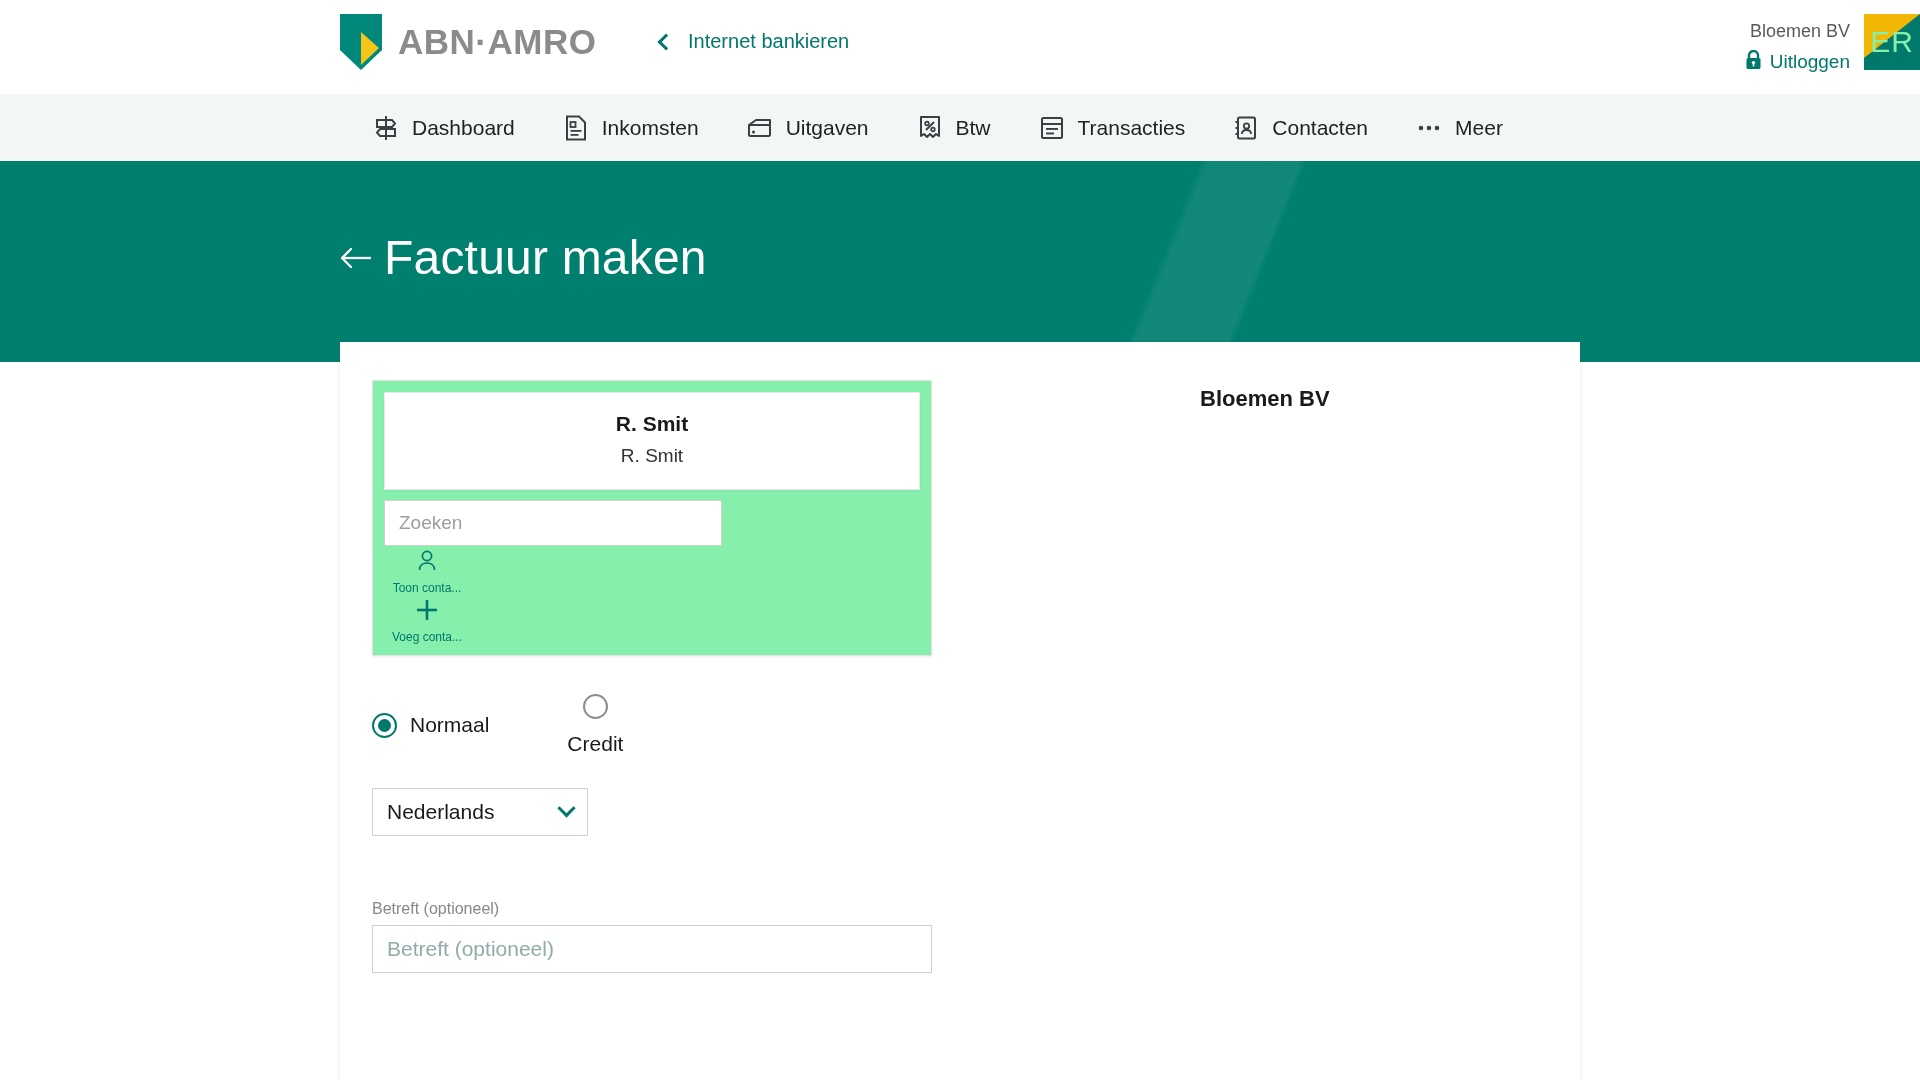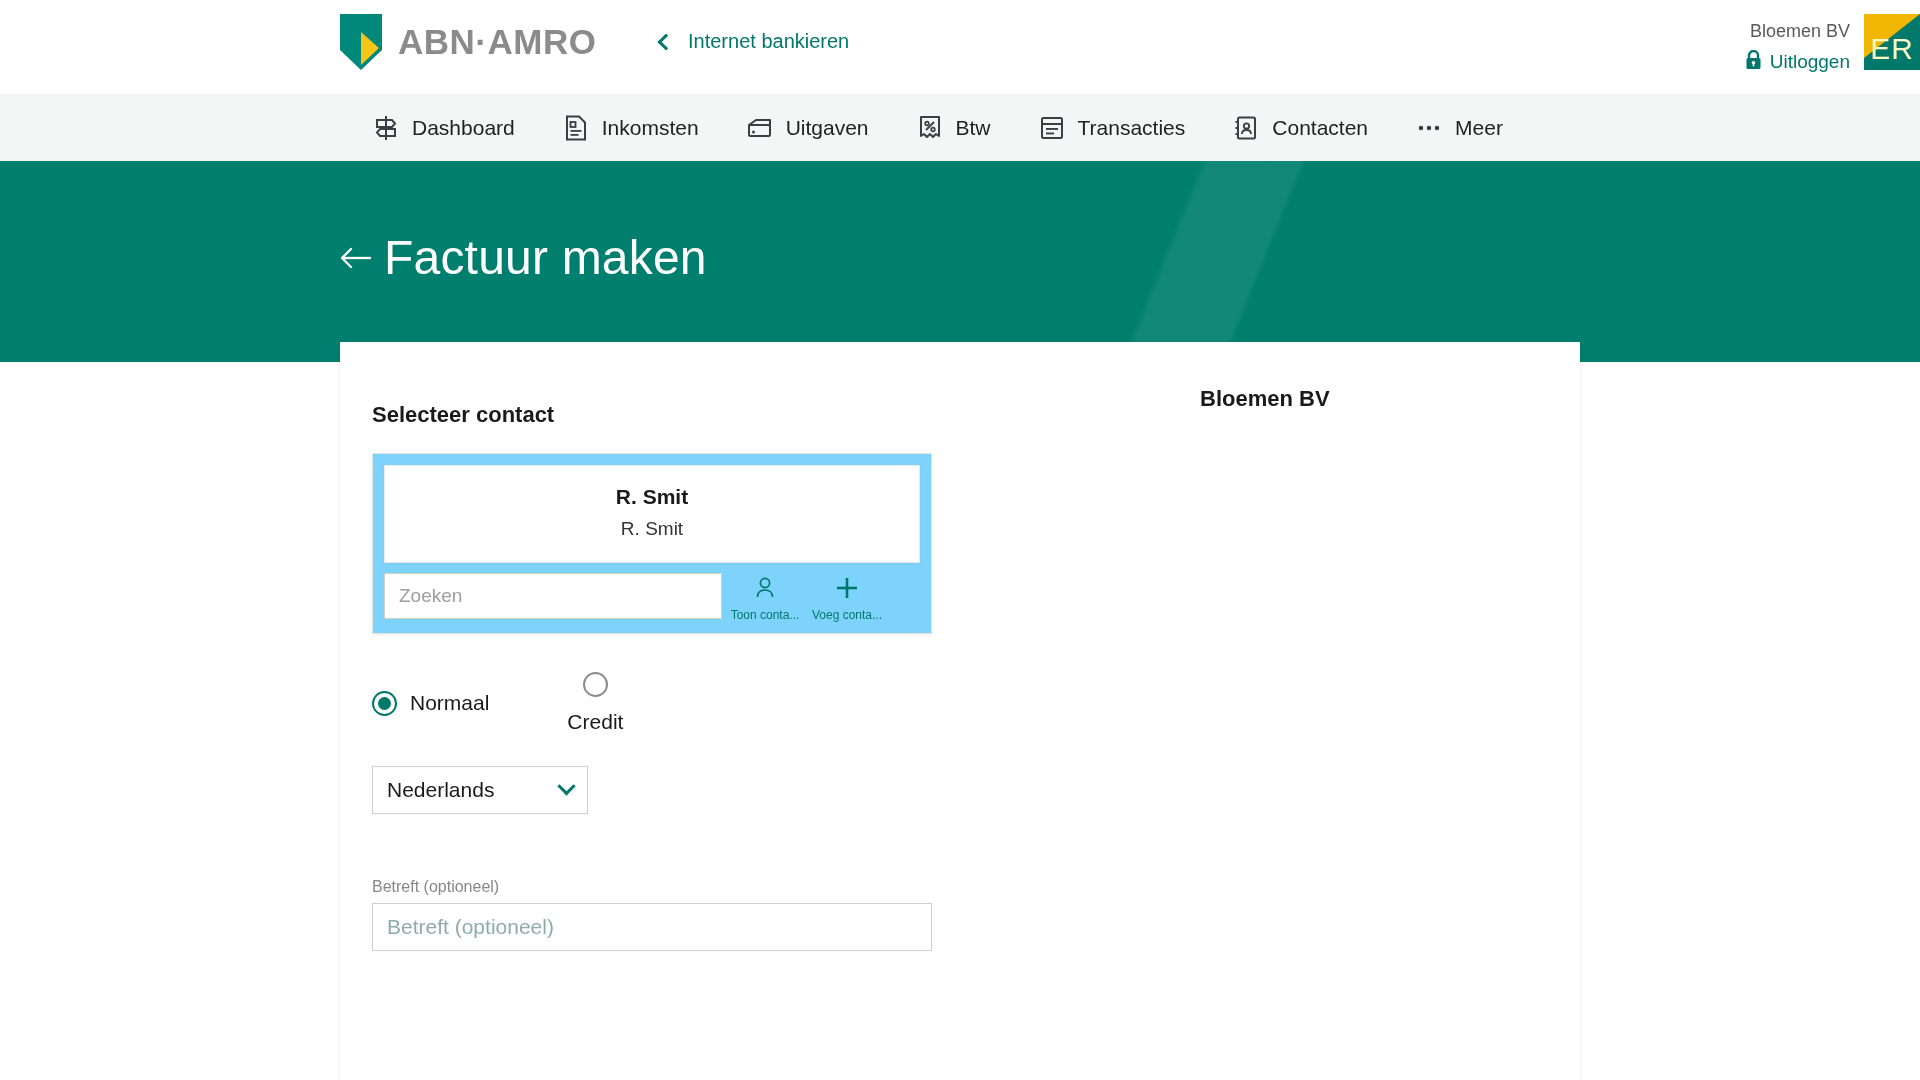--- a/index.html
+++ b/index.html
@@ -51,23 +51,23 @@
   .logout-label { font-size: 19px; color: #00786B; white-space: nowrap; }
   .avatar {
     width: 56px; height: 56px; position: relative; overflow: hidden;
     background: #00796B; margin-right: 0px;
   }
   .avatar .corner {
     position: absolute; left: 0; top: 0; width: 0; height: 0;
     border-left: 56px solid #F2B705; border-bottom: 44px solid transparent;
   }
   .avatar .initials {
-    position: absolute; left: 0; top: 7px; width: 100%; height: 100%;
+    position: absolute; left: 0; top: 0; width: 100%; height: 100%;
     display: flex; align-items: center; justify-content: center;
-    color: #fef9c3; font-size: 30px; letter-spacing: 1px;
+    color: #86efac; font-size: 30px; letter-spacing: 1px;
   }
 
   
   .navbar {
     position: absolute; left: 0; top: 94px;
     width: 1920px; height: 67px;
     background: #F2F7F6;
     display: flex; align-items: center;
   }
   .nav-inner { display: flex; align-items: center; margin-left: 373px; }
@@ -113,38 +113,38 @@
   .panel-right { position: absolute; left: 860px; top: 44px; }
   .company-name { font-size: 22px; font-weight: bold; color: #1a1a1a; }
 
   .section-title {
     font-size: 22px; font-weight: bold; color: #1a1a1a;
     margin-top: 60px; margin-left: 0px;
   }
 
   
   .contact-card {
-    margin-top: 25px; margin-left: 0px;
+    margin-top: 38px; margin-left: 0px;
     width: 560px;
     border: 1px solid #e3e3e3;
-    background: #7dd3fc;
+    background: #86efac;
     box-shadow: 0 1px 3px rgba(0,0,0,0.07);
     padding: 11px;
   }
   .contact-selected {
     border: 1px solid #e9e9e9;
     background: #ffffff;
     padding: 16px 10px 18px 10px;
     text-align: center;
     box-shadow: 0 1px 2px rgba(0,0,0,0.05);
     cursor: pointer;
   }
   .contact-name { font-size: 21px; font-weight: bold; color: #1a1a1a; line-height: 30px;}
   .contact-sub { font-size: 19px; color: #333333; line-height: 30px; margin-top: 2px;}
-  .contact-actions { display: flex; align-items: flex-start; margin-top: 10px; }
+  .contact-actions { display: flex; align-items: flex-start; margin-top: 10px; flex-direction: column; }
   .search-box {
     width: 338px; height: 46px;
     border: 1px solid #cfcfcf; background: #fff;
     display: flex; align-items: center; padding-left: 14px;
   }
   .search-box input {
     border: none; outline: none; width: 100%;
     font-family: "Liberation Sans", sans-serif;
     font-size: 19px; color: #333;
     background: transparent;
@@ -353,21 +353,20 @@
 </div>
 
 <div class="panel">
 
   <div class="panel-right">
     <div class="company-name">Bloemen BV</div>
   </div>
 
   <div class="panel-left">
 
-    <div class="section-title">Selecteer contact</div>
 
     <div class="contact-card">
       <div class="contact-selected">
         <div class="contact-name">R. Smit</div>
         <div class="contact-sub">R. Smit</div>
       </div>
 
       <div class="contact-actions">
         <div class="search-box">
           <input type="text" placeholder="Zoeken" style="">

